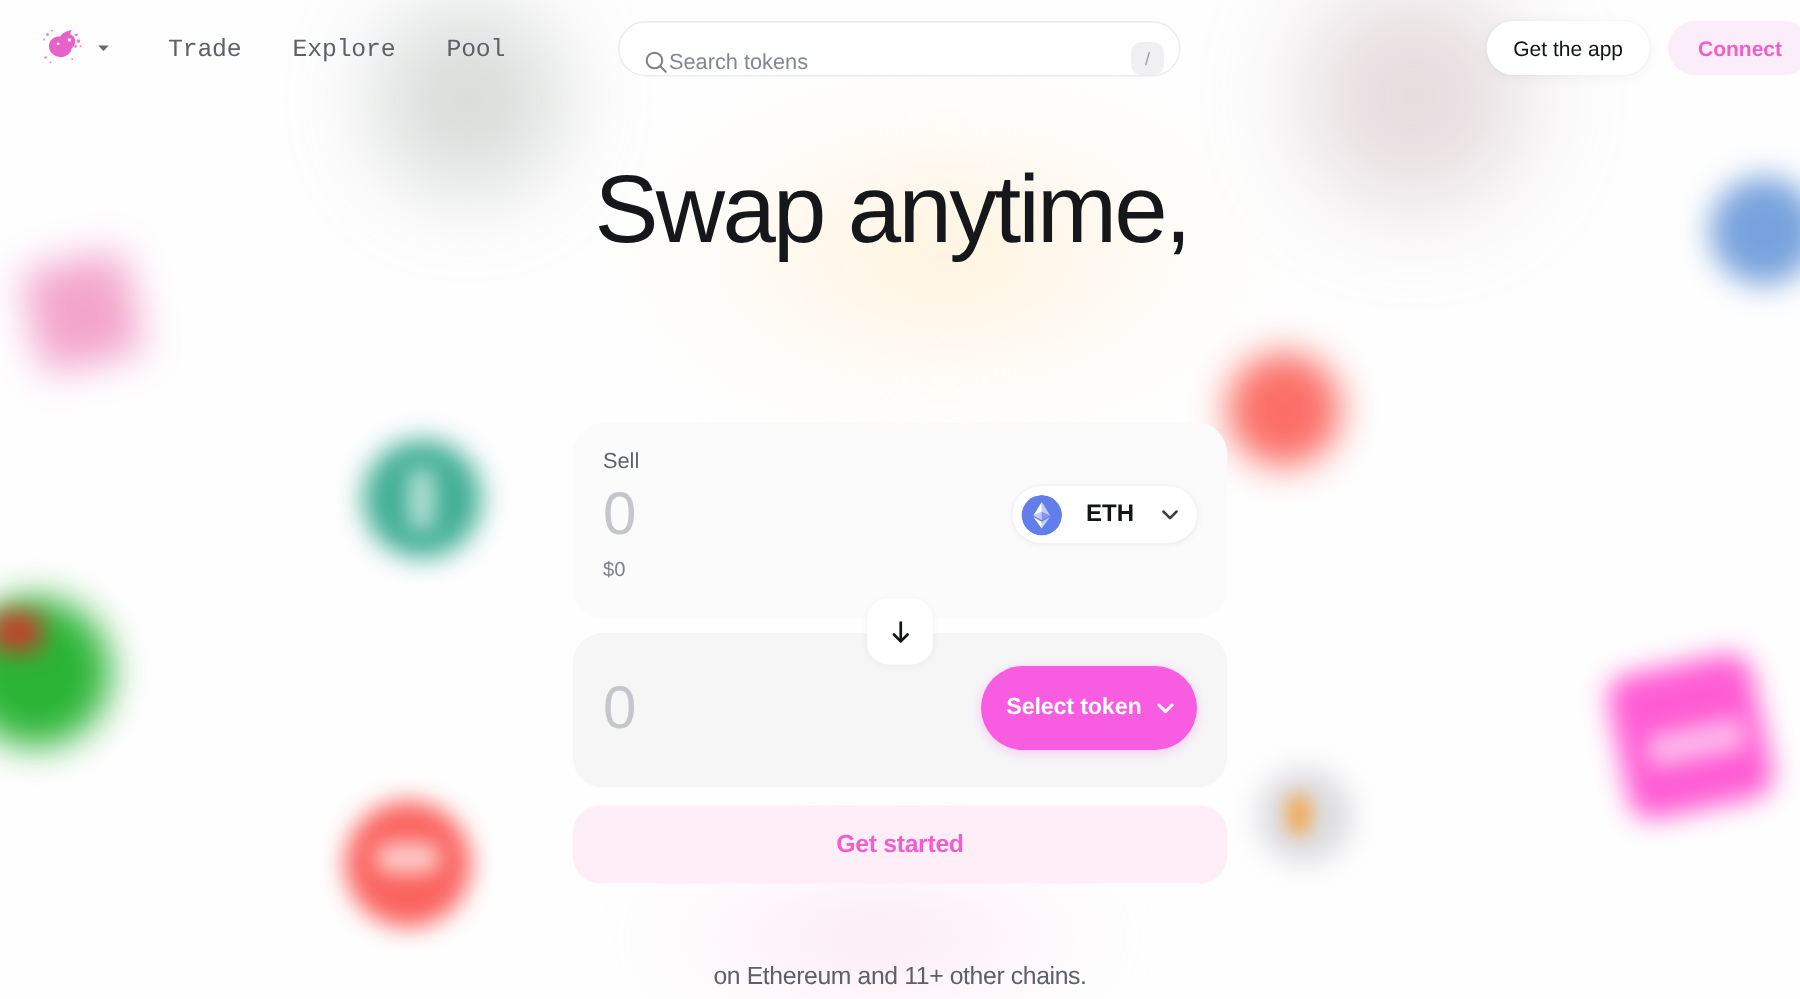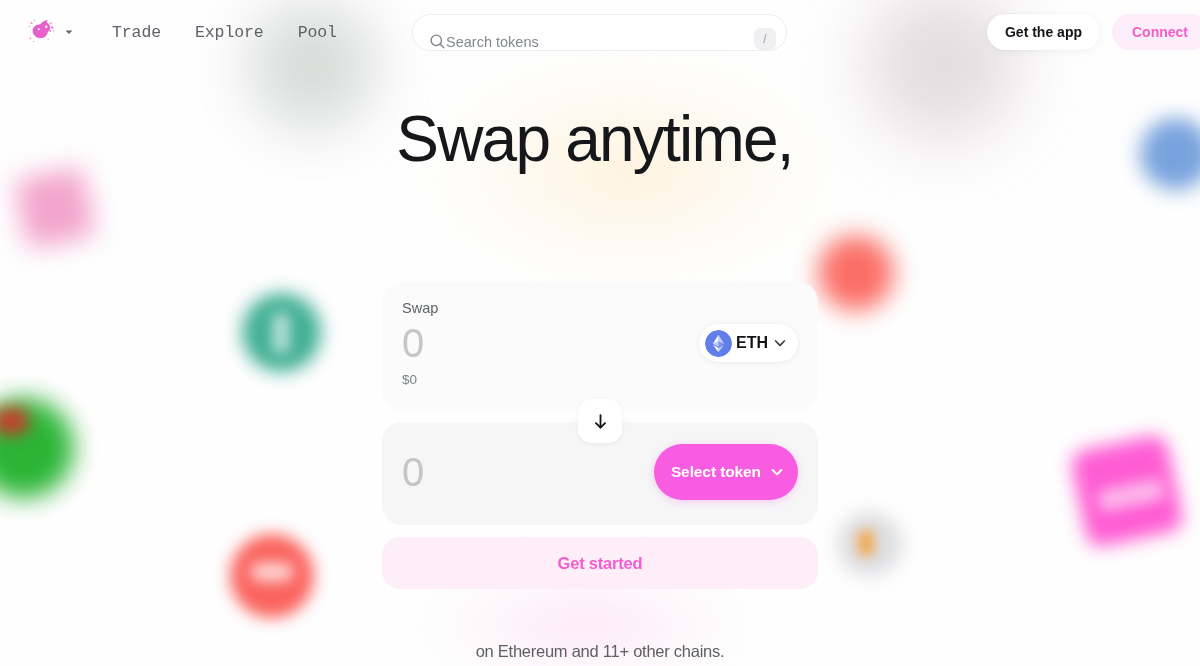--- a/index.html
+++ b/index.html
@@ -57,21 +57,21 @@
   .search-input::placeholder { color:#83878f; }
   .kbd {
     width:22px; height:22px; border-radius:7px; background:#f0f0f2;
     display:flex; align-items:center; justify-content:center;
     font-size:12px; color:#9a9ea6;
   }
 
   .header-right { margin-left:auto; display:flex; align-items:center; gap:12px; padding-right:0; }
   .btn-app {
     background:#ffffff; border:0; border-radius:999px;
-    padding:10px 18px; font-size:14px; font-weight:bold; color:#111418;
+    padding:10px 18px; font-size:14px; font-weight:normal; color:#111418;
     font-family:"Liberation Sans", sans-serif; white-space:nowrap; cursor:pointer;
     box-shadow:0 0 0 1px rgba(0,0,0,.02), 0 2px 10px rgba(0,0,0,.045);
   }
   .btn-connect {
     background:#fbeefa; border:0; border-radius:999px;
     padding:10px 20px; font-size:14px; font-weight:bold; color:#ef5fc5;
     font-family:"Liberation Sans", sans-serif; white-space:nowrap; cursor:pointer;
     margin-right:-24px;
   }
 
@@ -93,21 +93,21 @@
   .panel-row { display:flex; align-items:center; justify-content:space-between; margin-top:4px; }
   .amount {
     border:0; outline:0; background:transparent; width:230px;
     font-family:"Liberation Sans", sans-serif;
     font-size:40px; color:#c4c6ca; letter-spacing:-1px; line-height:1.15;
   }
   .amount::placeholder { color:#c4c6ca; }
   .fiat { font-size:13.5px; color:#7d818a; margin-top:6px; }
 
   .token-pill {
-    display:flex; align-items:center; gap:4px; height:38px;
+    display:flex; align-items:center; gap:16px; height:38px;
     background:#ffffff; border:0; border-radius:999px; padding:0 10px 0 6px;
     cursor:pointer; box-shadow:0 1px 6px rgba(0,0,0,.06), 0 0 0 1px rgba(0,0,0,.015);
   }
   .token-logo { width:27px; height:27px; border-radius:50%; flex:0 0 auto; }
   .token-sym { font-size:16px; font-weight:bold; color:#121417; }
   .chev { width:16px; height:16px; color:#3b3e44; flex:0 0 auto; }
 
   .select-token {
     display:flex; align-items:center; gap:8px; height:56px;
     background:#f85ce0; border:0; border-radius:999px; padding:0 13px 0 17px;
@@ -219,21 +219,21 @@
 
   <div class="hero">
     <h1>
       <span>Swap anytime,</span><br>
     </h1>
   </div>
 
   <div class="swap">
 
     <div class="panel panel-sell">
-      <div class="panel-label">Swap</div>
+      <div class="panel-label">Sell</div>
       <div class="panel-row">
         <input class="amount" type="text" placeholder="0" style="">
         <button class="token-pill">
           <svg class="token-logo" viewBox="0 0 32 32">
             <circle cx="16" cy="16" r="16" fill="#627eea"></circle>
             <path d="M16 5.5v7.8l6.6 2.9z" fill="#ffffff" fill-opacity=".62"></path>
             <path d="M16 5.5 9.4 16.2 16 13.3z" fill="#ffffff"></path>
             <path d="M16 21.2v5.3l6.6-9.1z" fill="#ffffff" fill-opacity=".62"></path>
             <path d="M16 26.5v-5.3l-6.6-3.8z" fill="#ffffff"></path>
             <path d="M16 19.9l6.6-3.7-6.6-2.9z" fill="#ffffff" fill-opacity=".2"></path>

